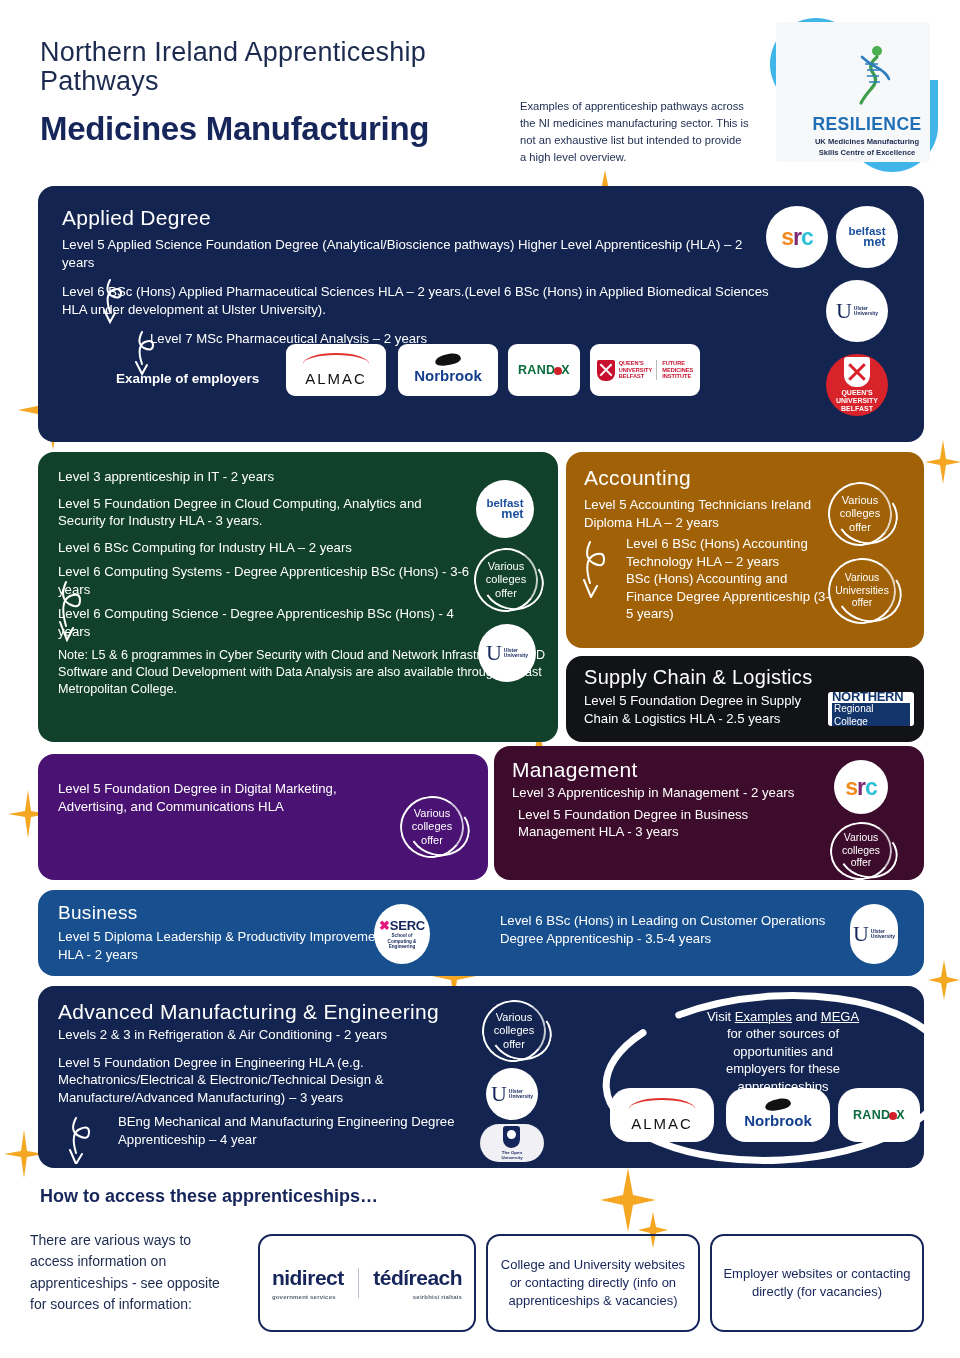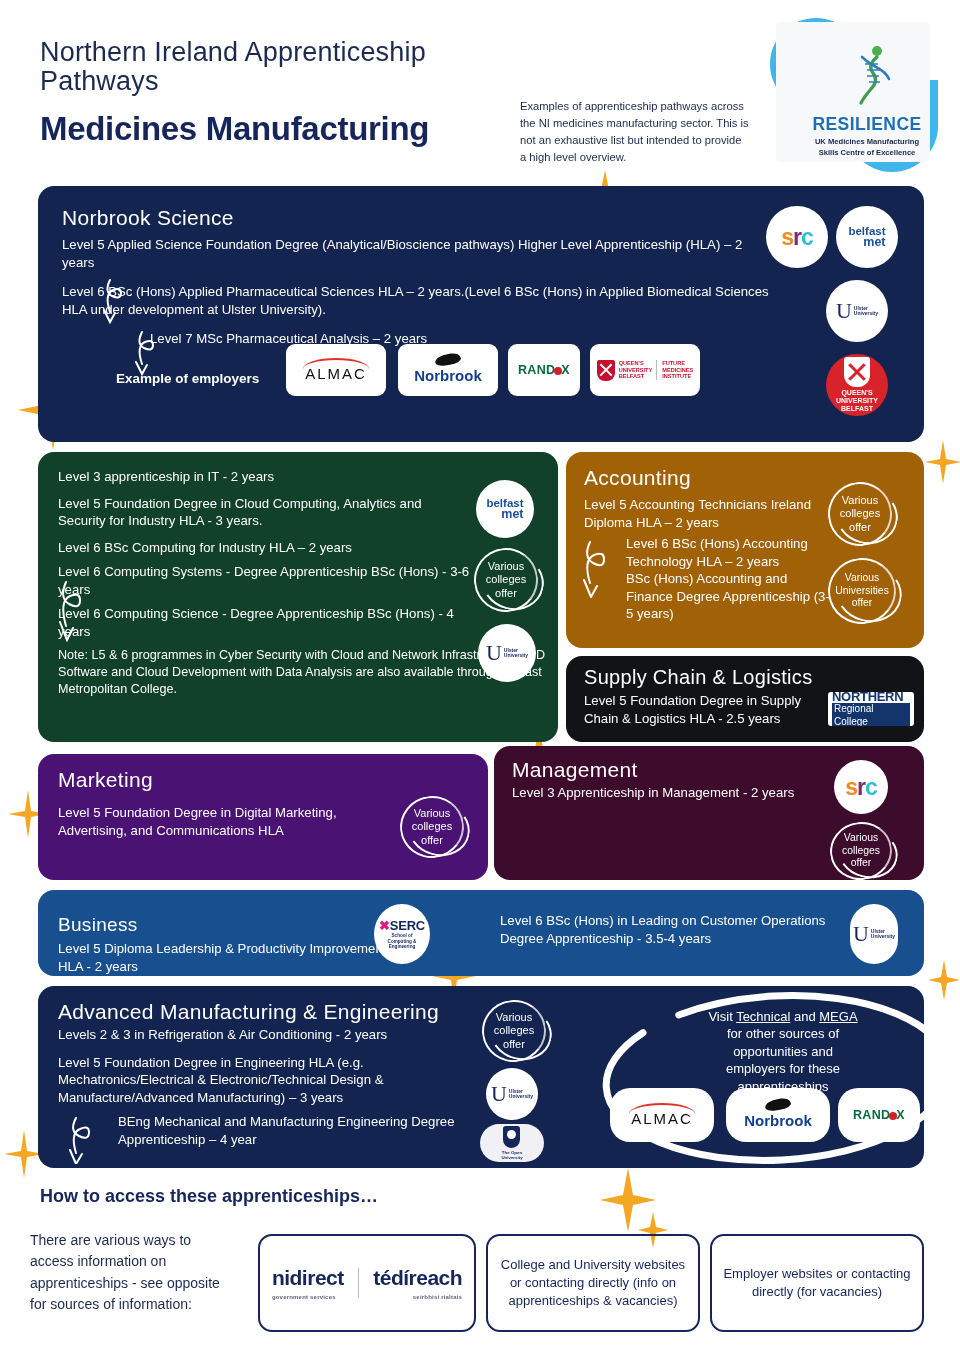--- a/index.html
+++ b/index.html
@@ -86,21 +86,21 @@
   .badge .btxt { position: relative; z-index: 2; }
 
   
   .curl { position: absolute; pointer-events: none; }
 
   
   .spark { position: absolute; pointer-events: none; }
 
   
   .lg-almac { font-size: 15px; letter-spacing: 2px; color: #111; font-weight: 400;
-     position: relative; padding-top: 7px; }
+     position: relative; padding-top: 17px; }
   .lg-almac::before { content:""; position:absolute; left:-2px; top:0px; right:-2px; height:9px;
      border-top: 2.4px solid #e0322b; border-radius: 50%/100% 100% 0 0; }
   .lg-norbrook { color: #143f8f; font-weight: 700; font-size: 15px; position: relative; padding-top: 11px;}
   .lg-norbrook::before { content:""; position:absolute; left: 50%; top: -2px; margin-left:-13px;
      width: 26px; height: 11px; background:#111;
      border-radius: 60% 40% 50% 40% / 70% 60% 50% 40%; transform: rotate(-8deg); }
   .lg-randox { color: #0a6b3d; font-weight: 700; font-size: 12.5px; letter-spacing: .3px; }
   .lg-randox i { display:inline-block; width:8px; height:8px; border-radius:50%;
      background:#d0202a; position:relative; top:1px; margin:0 -1px; }
   .lg-src { font-size: 23px; font-weight: 800; letter-spacing: -1px; }
@@ -212,21 +212,21 @@
     <path d="M20 0 L23 21 L40 24 L23 27 L20 48 L17 27 L0 24 L17 21 Z" fill="#f5a623"></path>
   </svg>
 <svg class="spark" style="left:600px;top:1168px;width:56px;height:64px" viewBox="0 0 56 64">
     <path d="M28 0 L33 27 L56 32 L33 37 L28 64 L23 37 L0 32 L23 27 Z" fill="#f5a623"></path>
   </svg>
 <svg class="spark" style="left:638px;top:1212px;width:30px;height:36px" viewBox="0 0 30 36">
     <path d="M15 0 L18 15 L30 18 L18 21 L15 36 L12 21 L0 18 L12 15 Z" fill="#f5a623"></path>
   </svg>
 
 <div class="card navy" style="left:38px;top:186px;width:886px;height:256px;padding:20px 24px">
-  <h2>Norbrook Science</h2>
+  <h2>Applied Degree</h2>
   <p style="width:690px">Level 5 Applied Science Foundation Degree (Analytical/Bioscience pathways) Higher Level Apprenticeship (HLA) – 2 years</p>
   <p class="indent" style="width:720px;margin-top:12px">Level 6 BSc (Hons) Applied Pharmaceutical Sciences HLA – 2 years.(Level 6 BSc (Hons) in Applied Biomedical Sciences HLA under development at Ulster University).</p>
   <p class="indent" style="margin-left:88px;margin-top:12px">Level 7 MSc Pharmaceutical Analysis – 2 years</p>
 
   <svg class="curl" style="left:60px;top:92px;width:40px;height:48px" viewBox="0 0 40 48">
     <path d="M12 2 q-6 12 2 16 q9 4 9 -3 q0 -6 -8 -3 q-9 4 -3 22" stroke="#fff" stroke-width="2" fill="none" stroke-linecap="round"></path>
     <path d="M6 32 l6 12 l5 -9" stroke="#fff" stroke-width="2" fill="none" stroke-linecap="round"></path>
   </svg>
   <svg class="curl" style="left:92px;top:144px;width:40px;height:48px" viewBox="0 0 40 48">
     <path d="M12 2 q-6 12 2 16 q9 4 9 -3 q0 -6 -8 -3 q-9 4 -3 22" stroke="#fff" stroke-width="2" fill="none" stroke-linecap="round"></path>
@@ -329,43 +329,43 @@
   <p style="width:246px">Level 5 Foundation Degree in Supply Chain &amp; Logistics HLA - 2.5 years</p>
   <div class="chip sq" style="left:262px;top:36px;width:86px;height:34px;border-radius:3px">
     <span class="lg-nrc">
       <span class="n1" style="display:block">NORTHERN</span>
       <span class="n2" style="display:block">Regional College</span>
     </span>
   </div>
 </div>
 
 <div class="card purple" style="left:38px;top:754px;width:450px;height:126px;padding:14px 20px">
-  <h2>Marketing</h2>
   <p style="width:350px;margin-top:12px">Level 5 Foundation Degree in Digital Marketing, Advertising, and Communications HLA</p>
   <div class="badge" style="left:362px;top:42px;width:64px;height:62px">
     <span class="ring"></span>
       <span class="ring2"></span>
     <span class="btxt">Various<br>colleges<br>offer</span>
   </div>
 </div>
 
 <div class="card maroon" style="left:494px;top:746px;width:430px;height:134px;padding:12px 18px">
   <h2 style="margin-bottom:2px">Management</h2>
   <p style="width:300px;margin-bottom:4px">Level 3 Apprenticeship in Management - 2 years</p>
+  <p style="width:300px;margin-left:6px">Level 5 Foundation Degree in Business Management HLA - 3 years</p>
   <div class="chip" style="left:340px;top:14px;width:54px;height:54px">
     <span class="lg-src"><span class="s">s</span><span class="r">r</span><span class="c">c</span></span>
   </div>
   <div class="badge" style="left:336px;top:76px;width:62px;height:58px;font-size:10.4px">
     <span class="ring"></span>
       <span class="ring2"></span>
     <span class="btxt">Various<br>colleges<br>offer</span>
   </div>
 </div>
 
-<div class="card blue" style="left:38px;top:890px;width:886px;height:86px;padding:24px 20px">
+<div class="card blue" style="left:38px;top:890px;width:886px;height:86px;padding:12px 20px">
   <h2 style="font-size:19px;margin-bottom:4px">Business</h2>
   <p style="width:330px">Level 5 Diploma Leadership &amp; Productivity Improvement HLA - 2 years</p>
   <div class="chip" style="left:336px;top:14px;width:56px;height:60px">
     <span class="lg-serc">
       <span class="s1"><em>✖</em>SERC</span>
       <span class="s2">School of<br>Computing &amp; Engineering</span>
     </span>
   </div>
   <p style="position:absolute;left:462px;top:22px;width:340px">Level 6 BSc (Hons) in Leading on Customer Operations Degree Apprenticeship - 3.5-4 years</p>
   <div class="chip" style="left:812px;top:14px;width:48px;height:60px;border-radius:50%/40%">
@@ -401,21 +401,21 @@
   <div class="chip rr" style="left:442px;top:138px;width:64px;height:38px;background:#f0f0f5">
     <span class="lg-ou">
       <span class="shield"></span>
       <span class="t">The Open<br>University</span>
     </span>
   </div>
 
   <svg style="position:absolute;left:560px;top:6px;width:360px;height:176px" viewBox="0 0 360 176">
     <ellipse cx="180" cy="86" rx="172" ry="82" fill="none" stroke="#fff" stroke-width="7" stroke-linecap="round" stroke-dasharray="480 40" transform="rotate(-3 180 86)"></ellipse>
   </svg>
-  <div style="position:absolute;left:630px;top:22px;width:230px;text-align:center;font-size:13px;line-height:1.34">Visit <u>Technical</u> and <u>MEGA</u><br>for other sources of<br>opportunities and<br>employers for these<br>apprenticeships</div>
+  <div style="position:absolute;left:630px;top:22px;width:230px;text-align:center;font-size:13px;line-height:1.34">Visit <u>Examples</u> and <u>MEGA</u><br>for other sources of<br>opportunities and<br>employers for these<br>apprenticeships</div>
 
   <div class="chip rr" style="left:572px;top:102px;width:104px;height:54px">
     <span class="lg-almac">ALMAC</span>
   </div>
   <div class="chip rr" style="left:688px;top:102px;width:104px;height:54px">
     <span class="lg-norbrook">Norbrook</span>
   </div>
   <div class="chip rr" style="left:800px;top:102px;width:82px;height:54px">
     <span class="lg-randox">RAND<i></i>X</span>
   </div>

